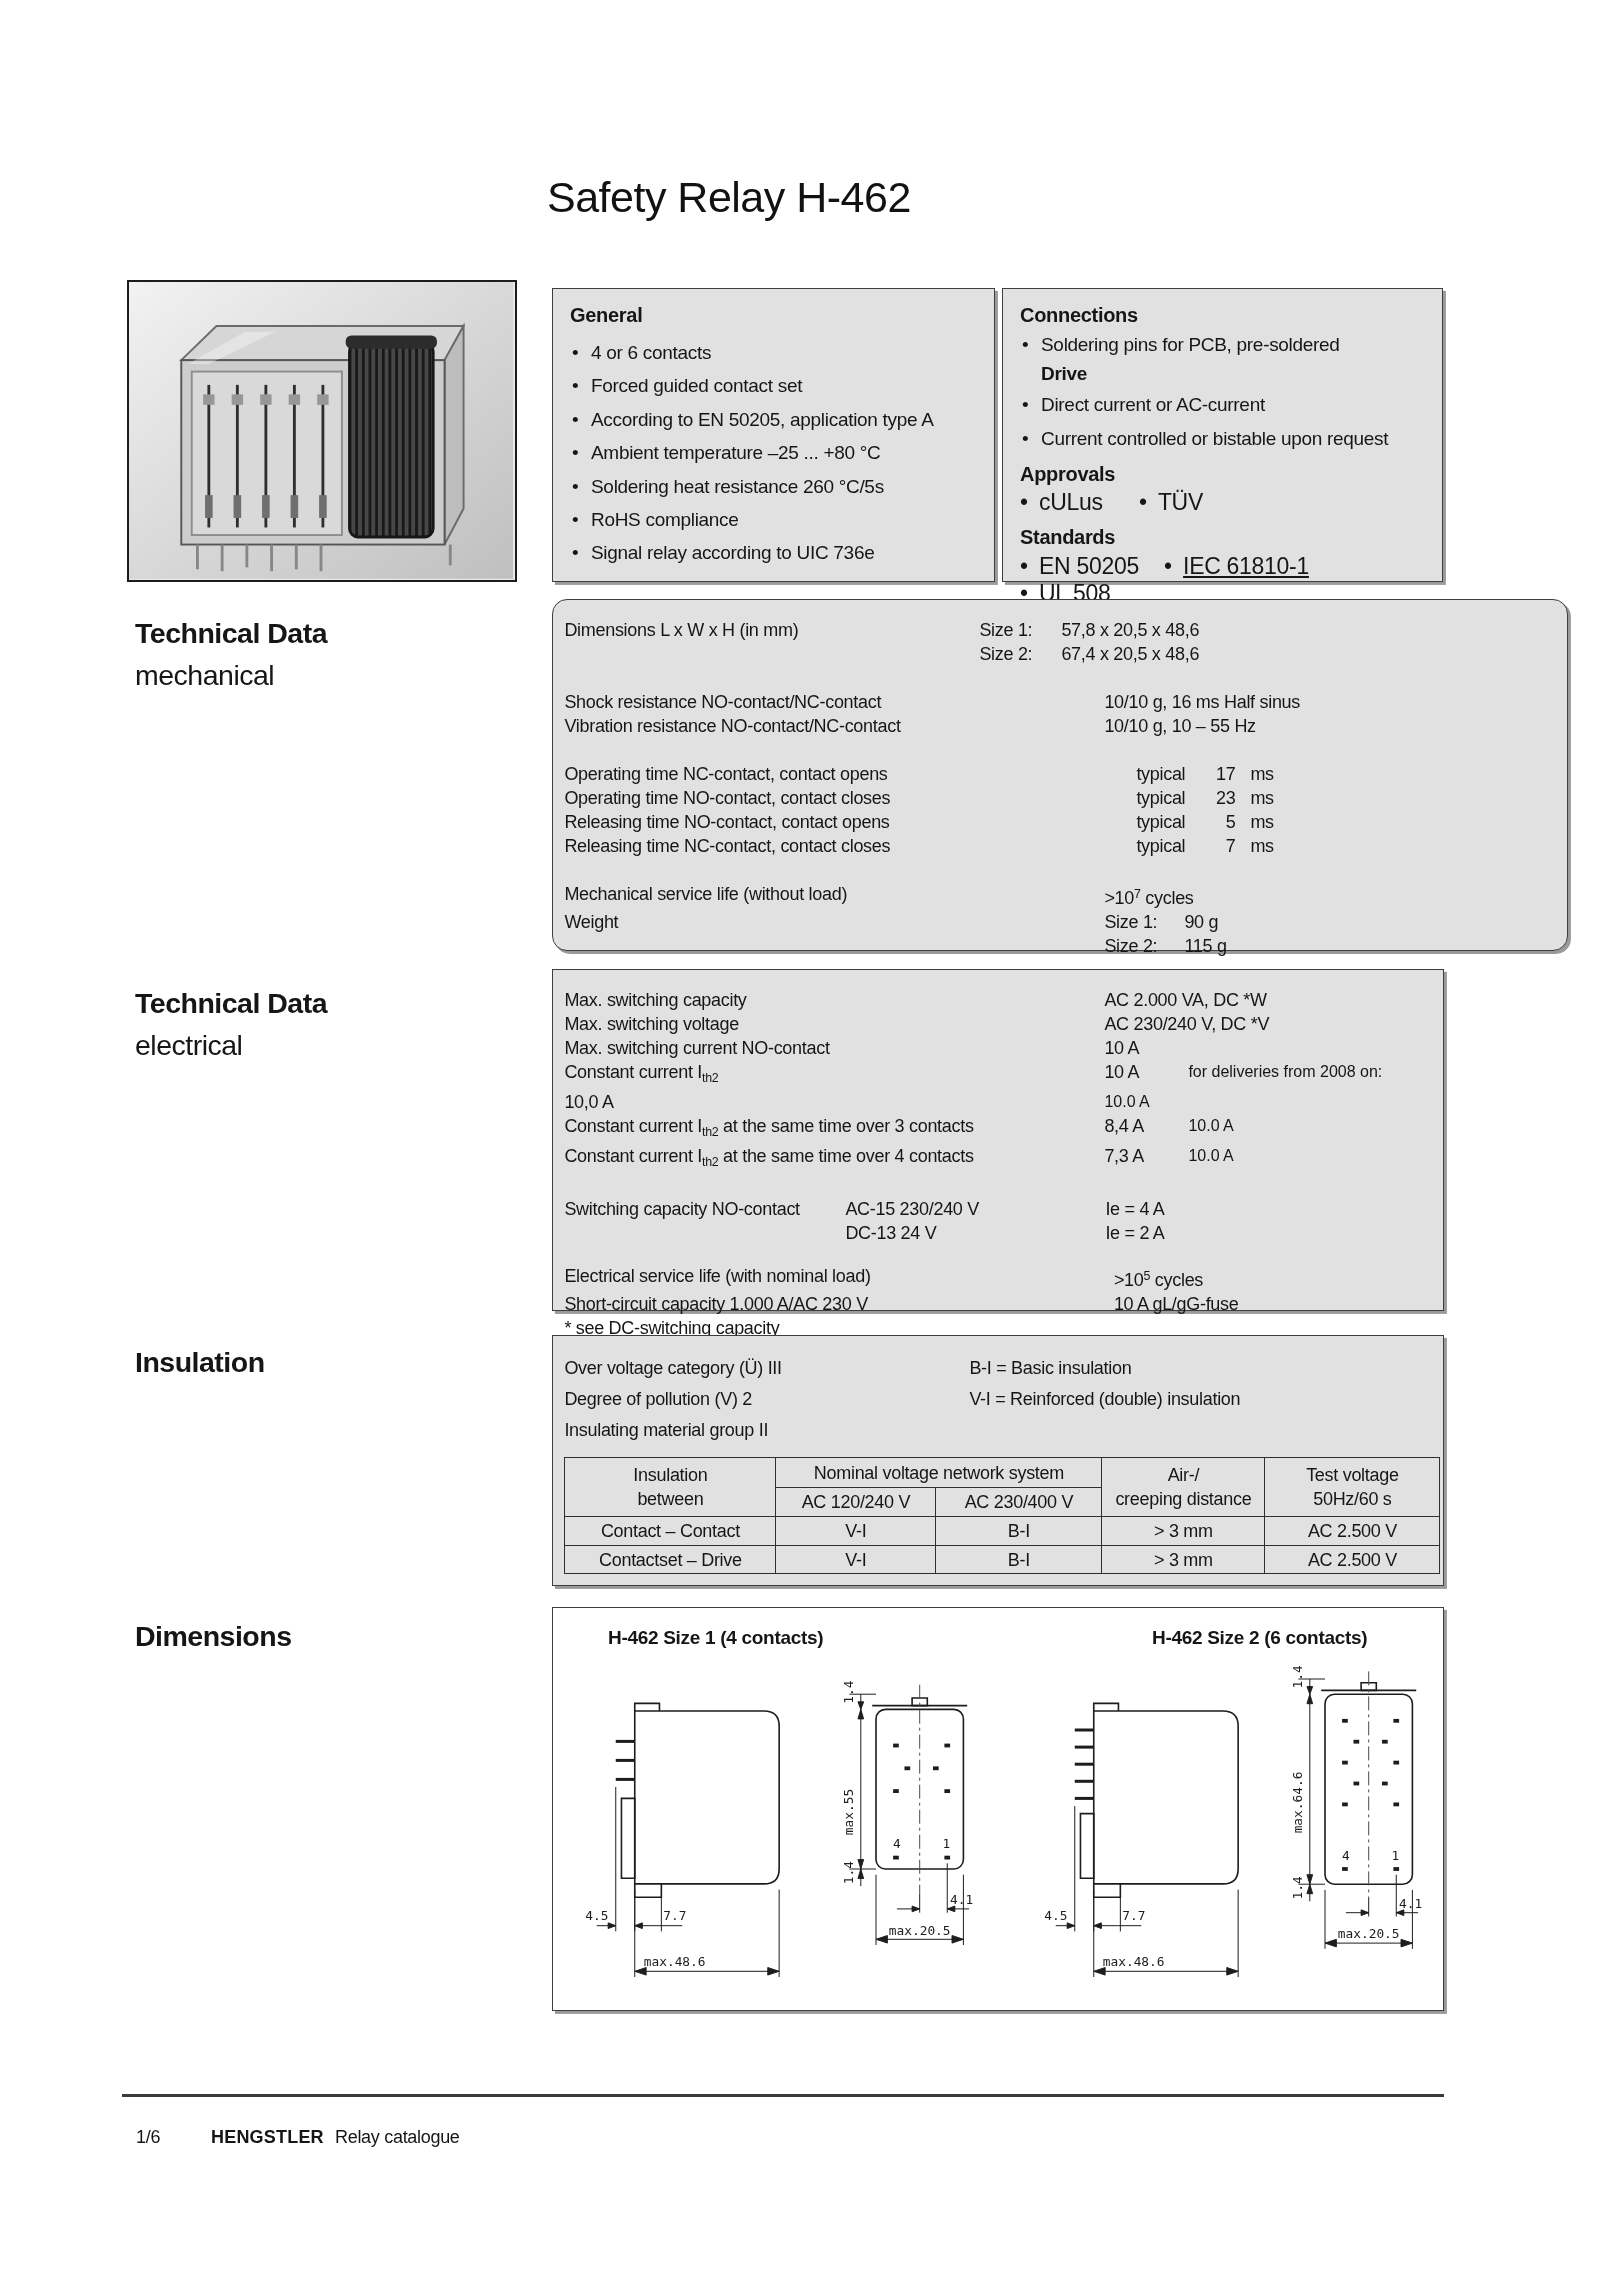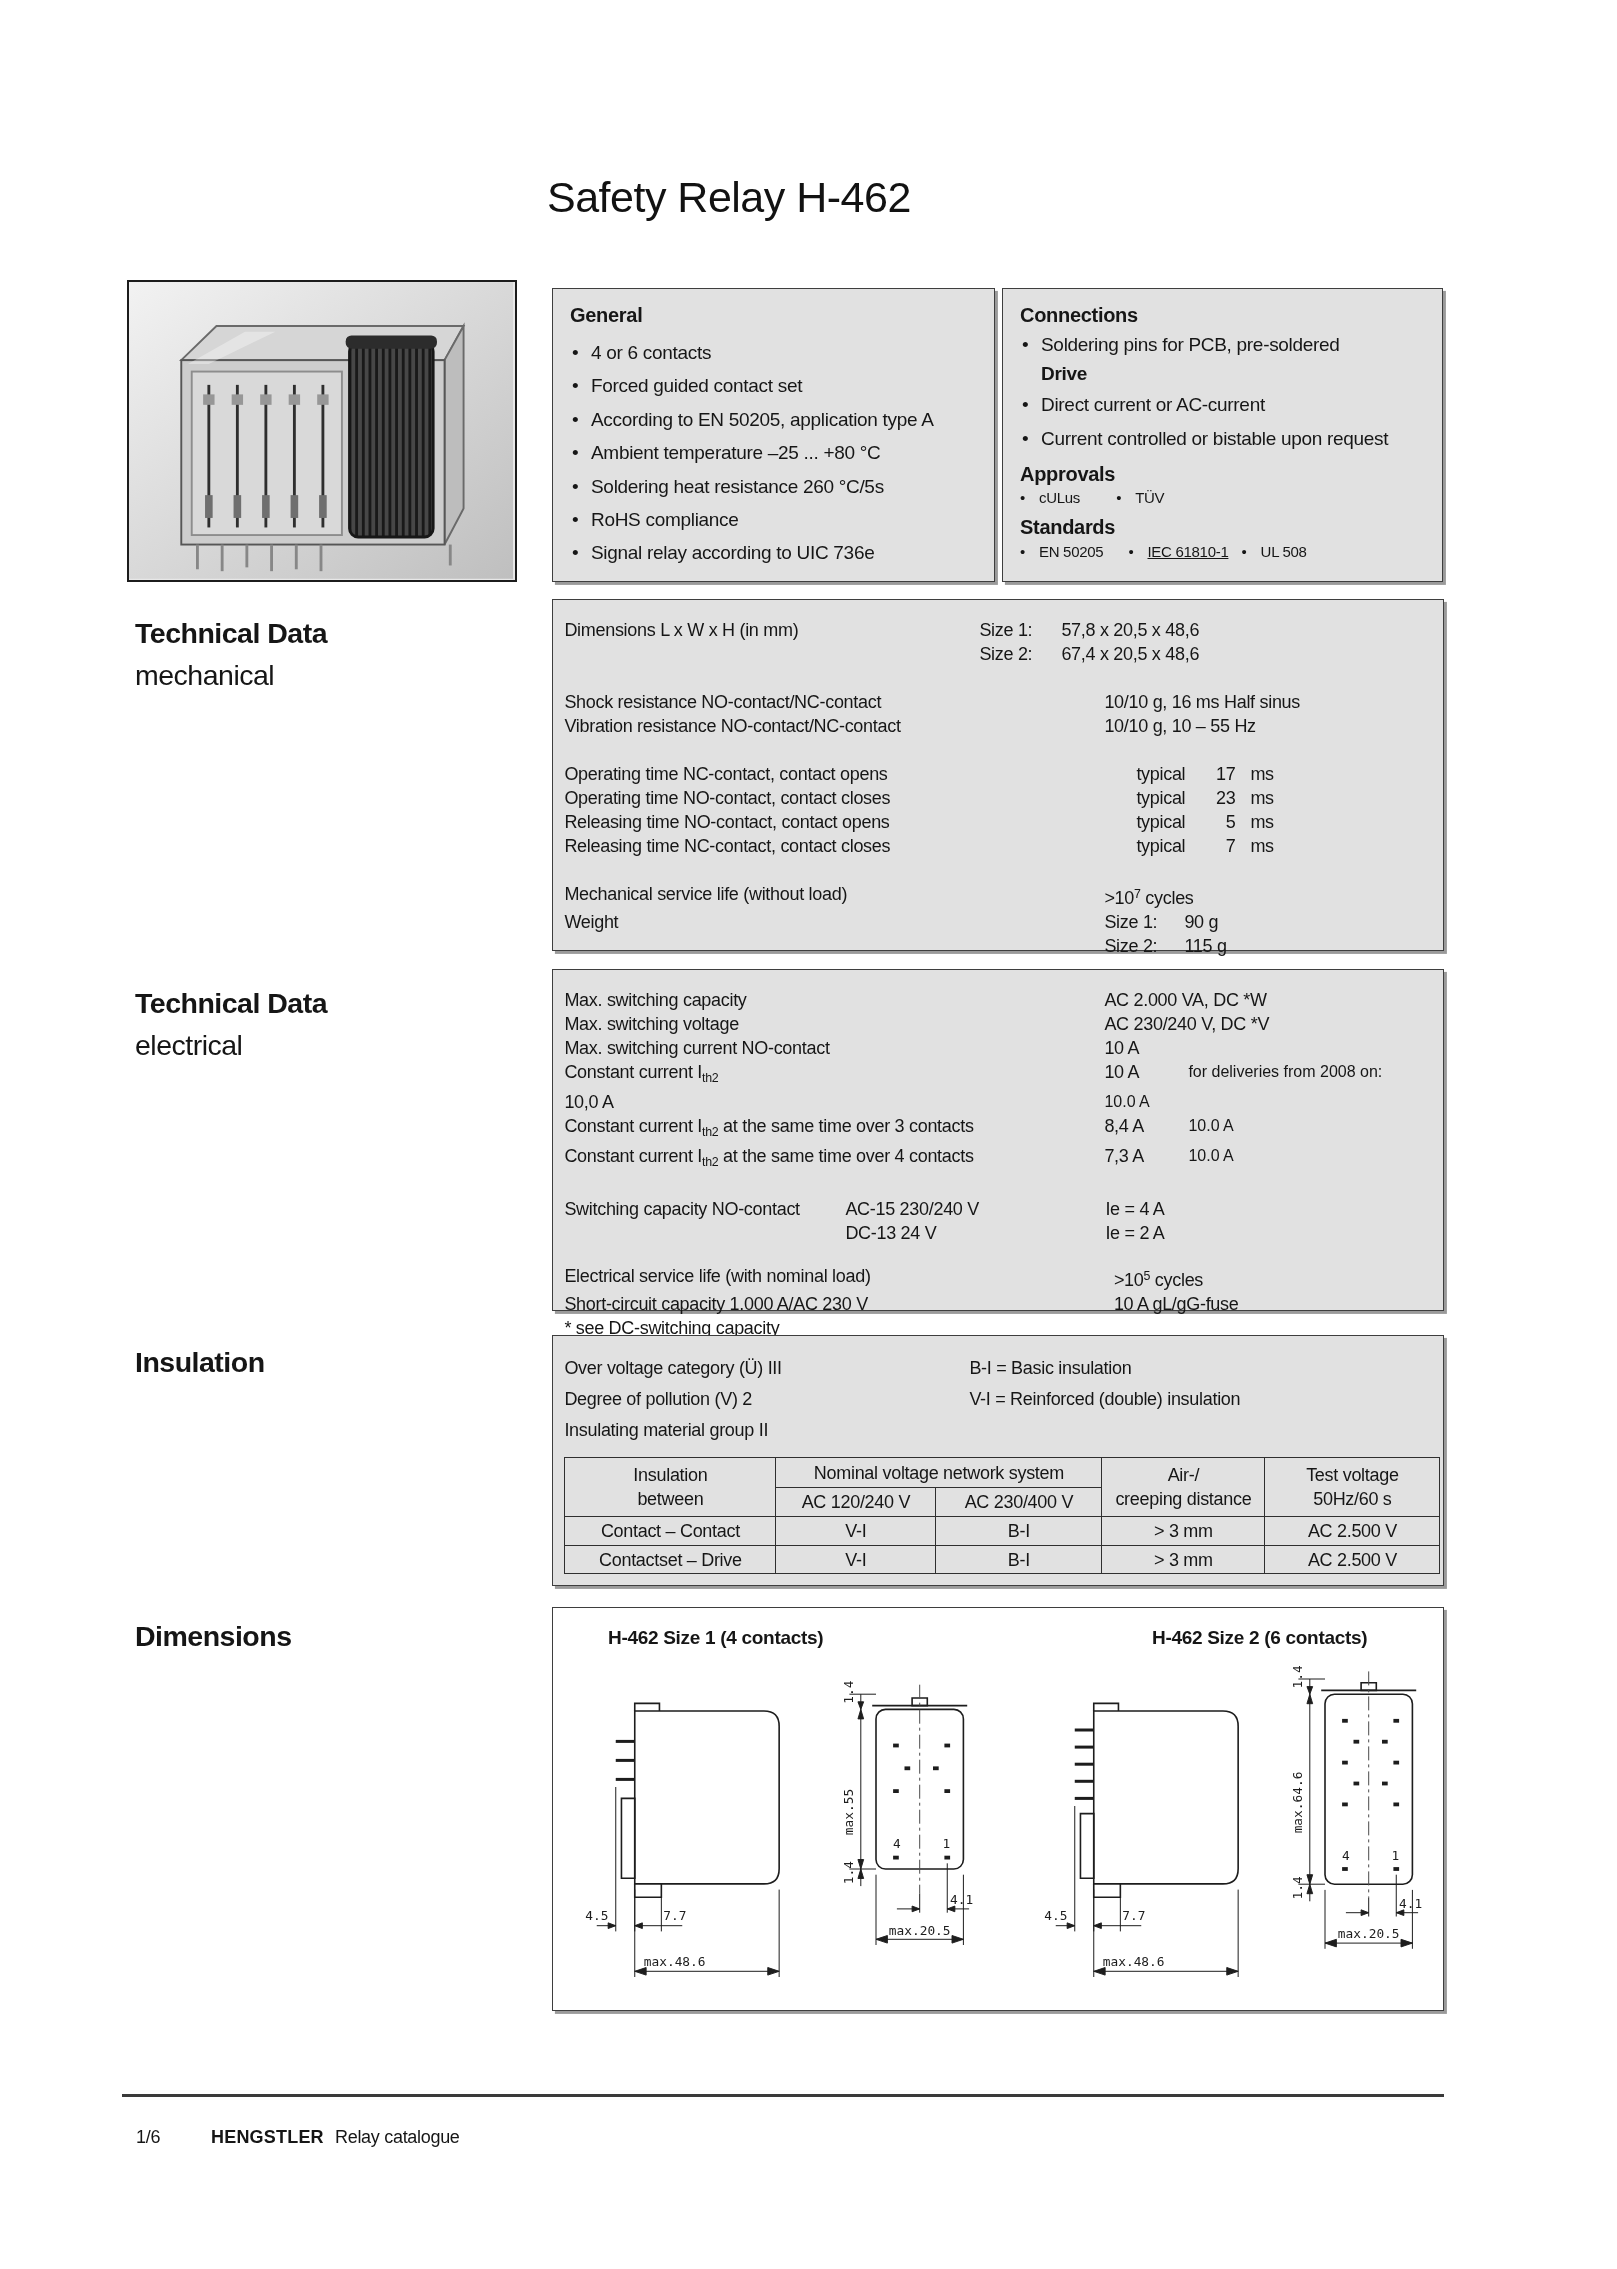--- a/index.html
+++ b/index.html
@@ -6,21 +6,21 @@
   .page{position:relative;width:1618px;height:2269px;background:#ffffff;
         font-family:"Liberation Sans",sans-serif;color:#161616;overflow:hidden;}
   .abs{position:absolute;}
   .title{font-size:43px;letter-spacing:-0.5px;font-weight:500;color:#121212;}
   
   .gbox{background:#e1e1e1;border:1.9px solid #3e3e3e;box-shadow:2.9px 2.9px 0 #9a9a9a;box-sizing:border-box;}
   .wbox{background:#ffffff;border:1.9px solid #3e3e3e;box-shadow:2.9px 2.9px 0 #9a9a9a;box-sizing:border-box;}
   .bhead{font-weight:bold;font-size:20px;letter-spacing:-0.3px;}
   .bli{position:relative;padding-left:21px;font-size:19px;letter-spacing:-0.3px;}
   .bli::before{content:"\2022";position:absolute;left:1.9px;}
-  .ib{position:relative;padding-left:19px;margin-right:32px;display:inline-block;font-size:15px;letter-spacing:-0.3px;}
+  .ib{position:relative;padding-left:19px;margin-right:32px;display:inline-block;font-size:23px;letter-spacing:-0.3px;}
   .ib::before{content:"\2022";position:absolute;left:0;}
   
   .sidehead{font-size:28.5px;font-weight:bold;letter-spacing:-0.5px;line-height:42px;}
   .sidehead .sub{font-weight:normal;display:block;}
   
   .specbox{font-size:18px;letter-spacing:-0.3px;line-height:24px;}
   .r{display:grid;grid-template-columns:540px 1fr;}
   .r3{display:grid;grid-template-columns:415px 82px 1fr;}
   .re{display:grid;grid-template-columns:540px 84px 1fr;}
   .rsw{display:grid;grid-template-columns:281px 260px 1fr;}
@@ -140,21 +140,21 @@
       <span class="ib" style="margin-right:9px;text-decoration:underline;">IEC 61810-1</span>
       <span class="ib">UL 508</span>
     </div>
   </div>
 
   <div class="abs sidehead" style="left:135px;top:612px;">
     <span>Technical Data</span>
     <span class="sub">mechanical</span>
   </div>
 
-  <div class="abs gbox specbox" style="left:552px;top:599px;width:892px;height:352px;padding:18px 9.5px 0 11.4px;">
+  <div class="abs gbox specbox" style="left:552px;top:599px;width:1016px;height:352px;padding:18px 9.5px 0 11.4px;border-radius:15px;">
     <div class="r3">
       <span>Dimensions  L x W x H (in mm)</span>
       <span>Size 1:</span>
       <span>57,8 x 20,5 x 48,6</span>
     </div>
     <div class="r3">
       <span></span>
       <span>Size 2:</span>
       <span>67,4 x 20,5 x 48,6</span>
     </div>

